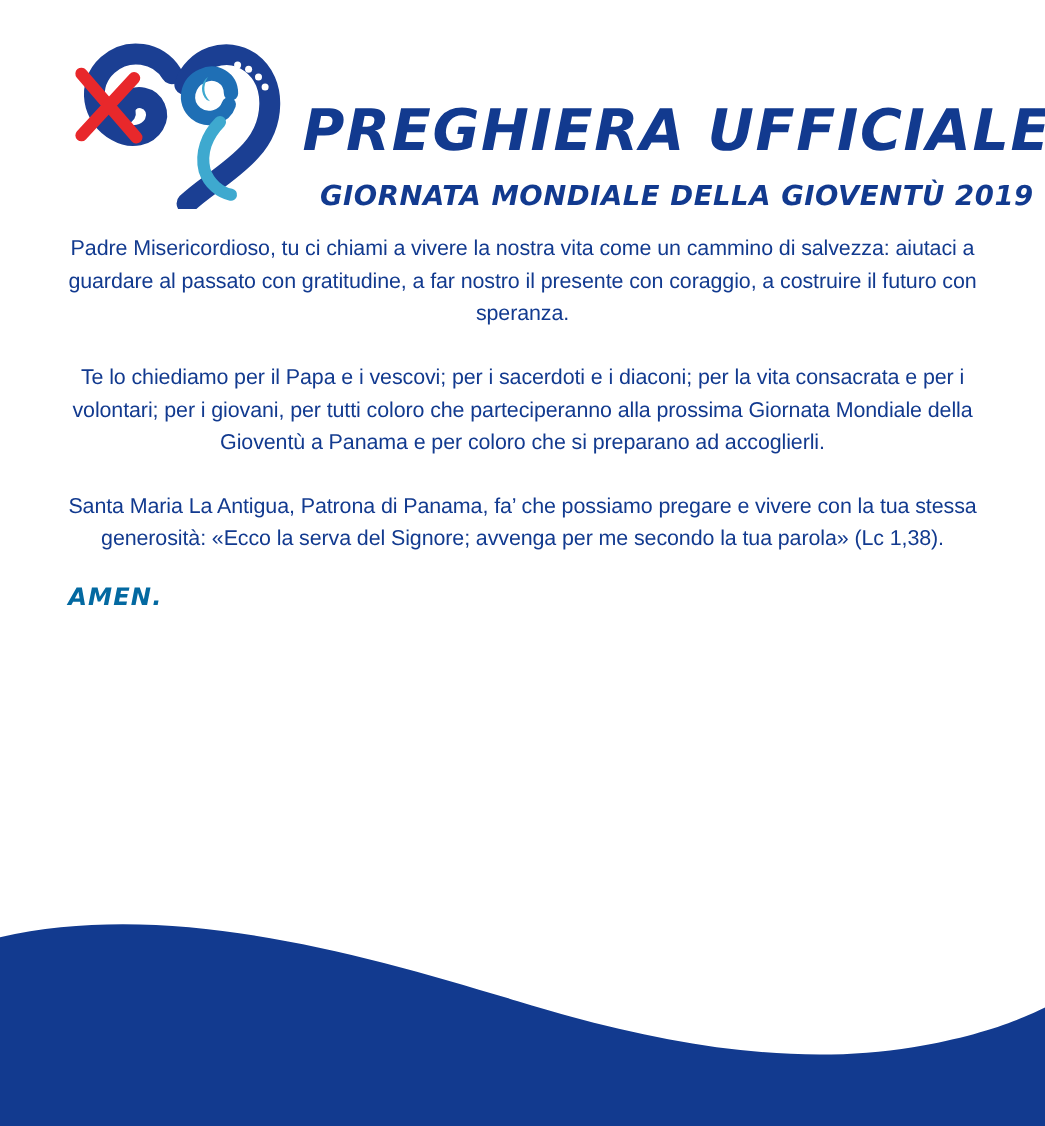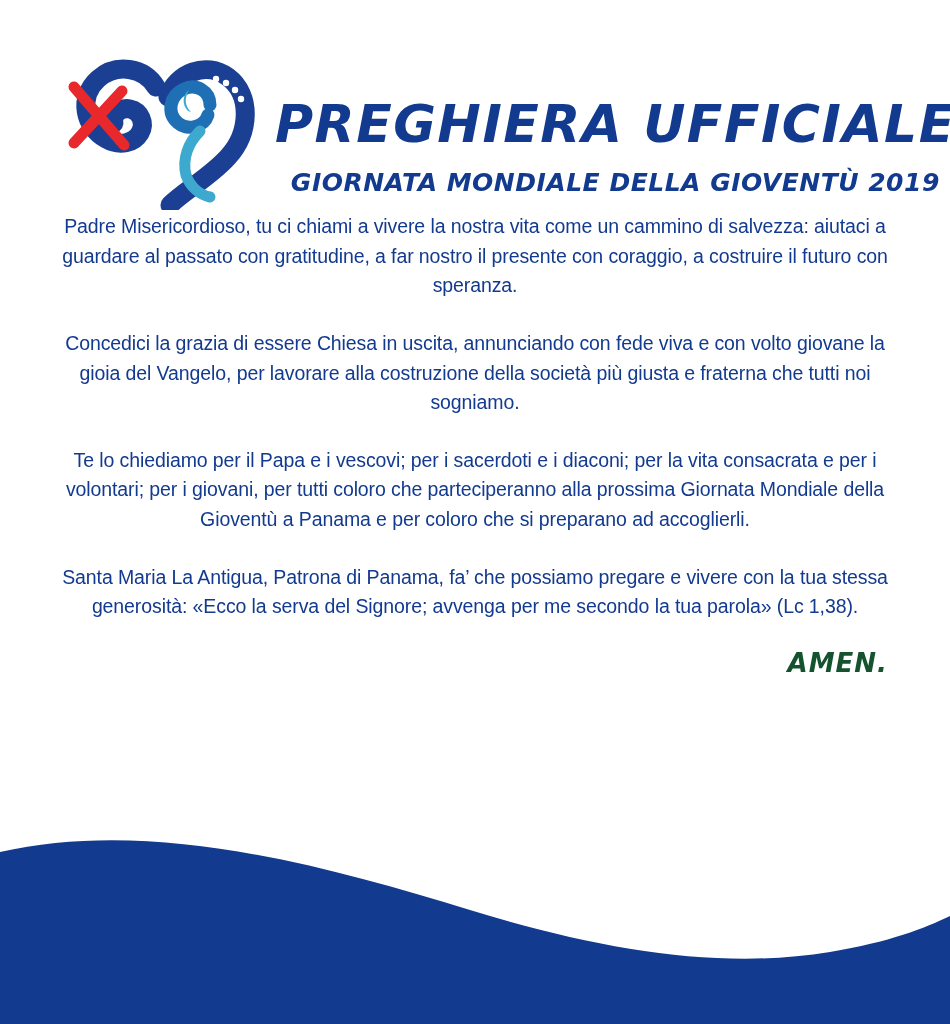--- a/index.html
+++ b/index.html
@@ -19,21 +19,21 @@
     position: relative;
     width: 950px;
     height: 1024px;
     background: #ffffff;
     overflow: hidden;
   }
 
   
   .header {
     display: flex;
-    align-items: center;
+    align-items: flex-end;
     padding: 48px 48px 0 60px;
     height: 190px;
     box-sizing: border-box;
   }
 
   .logo {
     width: 215px;
     height: 175px;
     flex: 0 0 215px;
     position: relative;
@@ -88,26 +88,26 @@
     color: #123a8f;
     margin: 0 0 28px 0;
     letter-spacing: -0.1px;
   }
 
   .prayer p.last-para {
     margin-bottom: 26px;
   }
 
   .amen {
-    text-align: right;
+    text-align: left;
     font-family: "DejaVu Sans", sans-serif;
     font-weight: bold;
     font-style: italic;
-    font-size: 26px;
-    color: #14532d;
+    font-size: 22px;
+    color: #0369a1;
     letter-spacing: 1px;
     margin-top: 4px;
   }
 
   
   .wave {
     position: absolute;
     left: 0;
     bottom: 0;
     width: 950px;
@@ -157,21 +157,20 @@
 
     <div class="titles">
       <h1 class="title-main">PREGHIERA UFFICIALE</h1>
       <h2 class="title-sub">GIORNATA MONDIALE DELLA GIOVENTÙ 2019</h2>
     </div>
 
   </div>
 
   <div class="prayer">
     <p>Padre Misericordioso, tu ci chiami a vivere la nostra vita come un cammino di salvezza: aiutaci a guardare al passato con gratitudine, a far nostro il presente con coraggio, a costruire il futuro con speranza.</p>
-    <p>Concedici la grazia di essere Chiesa in uscita, annunciando con fede viva e con volto giovane la gioia del Vangelo, per lavorare alla costruzione della società più giusta e fraterna che tutti noi sogniamo.</p>
     <p>Te lo chiediamo per il Papa e i vescovi; per i sacerdoti e i diaconi; per la vita consacrata e per i volontari; per i giovani, per tutti coloro che parteciperanno alla prossima Giornata Mondiale della Gioventù a Panama e per coloro che si preparano ad accoglierli.</p>
     <p class="last-para">Santa Maria La Antigua, Patrona di Panama, fa’ che possiamo pregare e vivere con la tua stessa generosità: «Ecco la serva del Signore; avvenga per me secondo la tua parola» (Lc 1,38).</p>
     <div class="amen">AMEN.</div>
   </div>
 
   <div class="wave">
     <svg width="950" height="200" viewBox="0 0 950 200" preserveAspectRatio="none" xmlns="http://www.w3.org/2000/svg">
       <path d="M0 28 C 150 -6, 320 40, 470 86 C 600 126, 720 146, 830 128 C 890 118, 925 104, 950 92 L 950 200 L 0 200 Z" fill="#123a8f"></path>
     </svg>
   </div>

